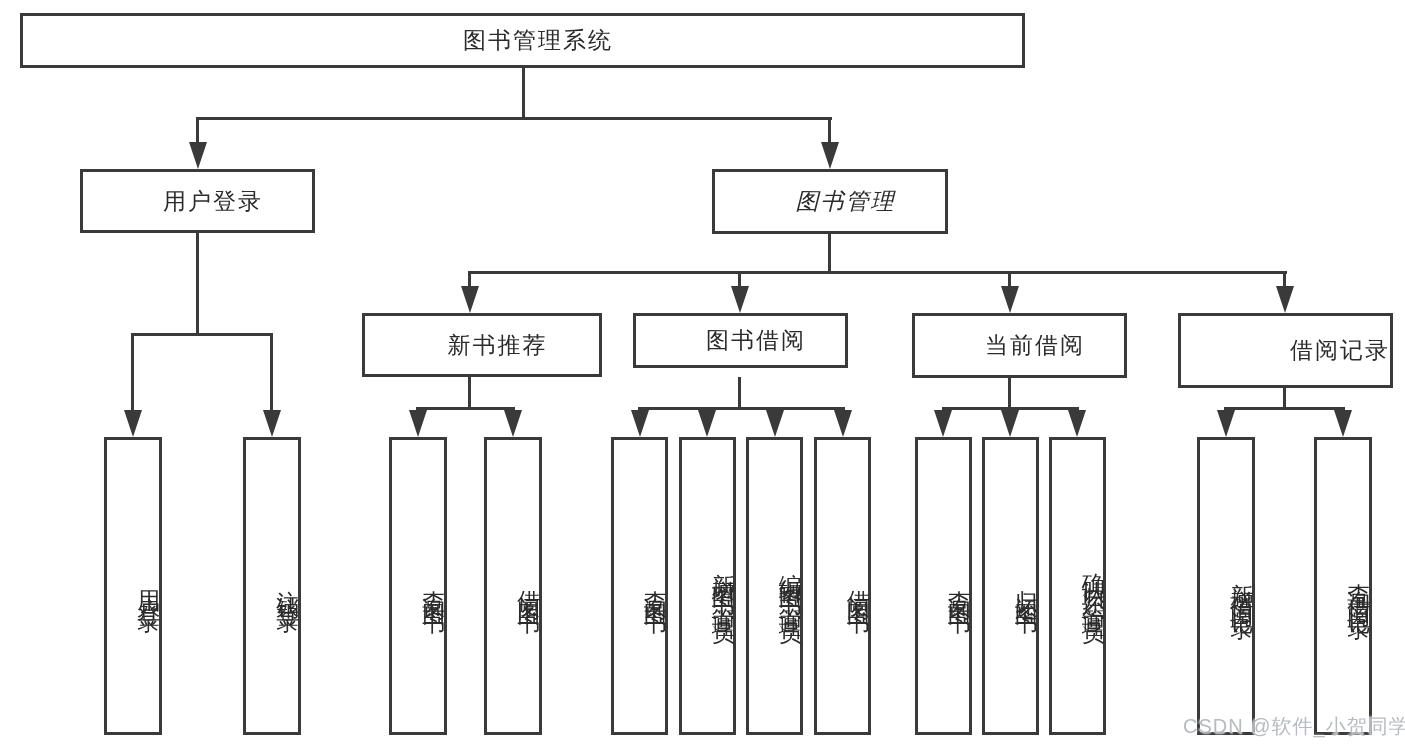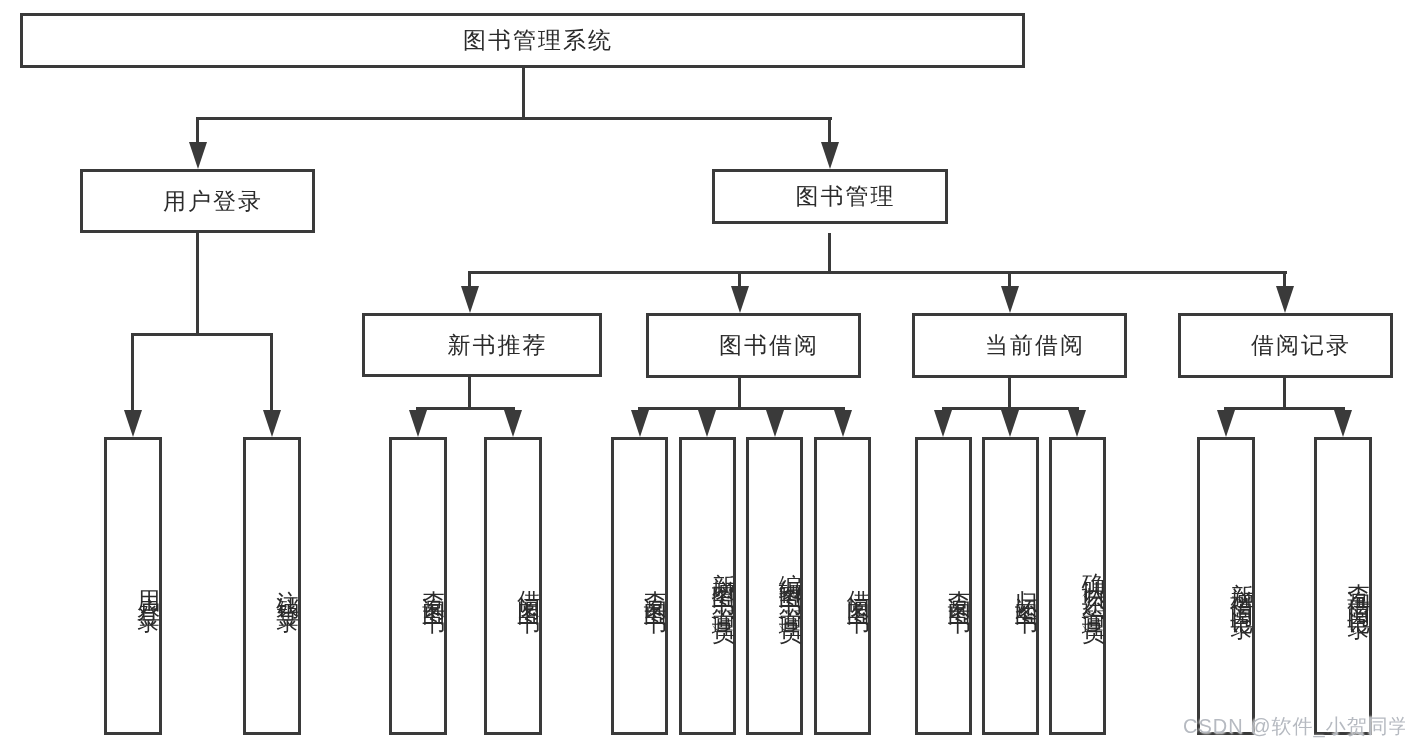--- a/index.html
+++ b/index.html
@@ -106,34 +106,34 @@
   <div class="arrow" style="left:1217px; top:410px;"></div>
   <div class="arrow" style="left:1334px; top:410px;"></div>
 
   <div class="box" style="left:20px; top:13px; width:1005px; height:55px;">
     <span>图书管理系统</span>
   </div>
 
   <div class="box" style="left:80px; top:169px; width:235px; height:64px;">
     <span>用户登录</span>
   </div>
-  <div class="box" style="left:712px; top:169px; width:236px; height:55px;">
+  <div class="box" style="left:712px; top:169px; width:236px; height:65px;font-style:italic;">
     <span>图书管理</span>
   </div>
 
   <div class="box" style="left:362px; top:313px; width:240px; height:64px;">
     <span>新书推荐</span>
   </div>
-  <div class="box" style="left:646px; top:313px; width:215px; height:65px;">
+  <div class="box" style="left:633px; top:313px; width:215px; height:55px;">
     <span>图书借阅</span>
   </div>
   <div class="box" style="left:903px; top:313px; width:215px; height:65px;margin-left:9px;">
     <span>当前借阅</span>
   </div>
-  <div class="box" style="left:1178px; top:313px; width:215px; height:65px;">
+  <div class="box" style="left:1178px; top:313px; width:215px; height:75px;justify-content:flex-end;">
     <span>借阅记录</span>
   </div>
 
   <div class="box vbox" style="left:104px; top:437px; width:58px; height:298px;">
     <span class="vtext">用户登录</span>
   </div>
   <div class="box vbox" style="left:243px; top:437px; width:58px; height:298px;">
     <span class="vtext">注销登录</span>
   </div>
 

